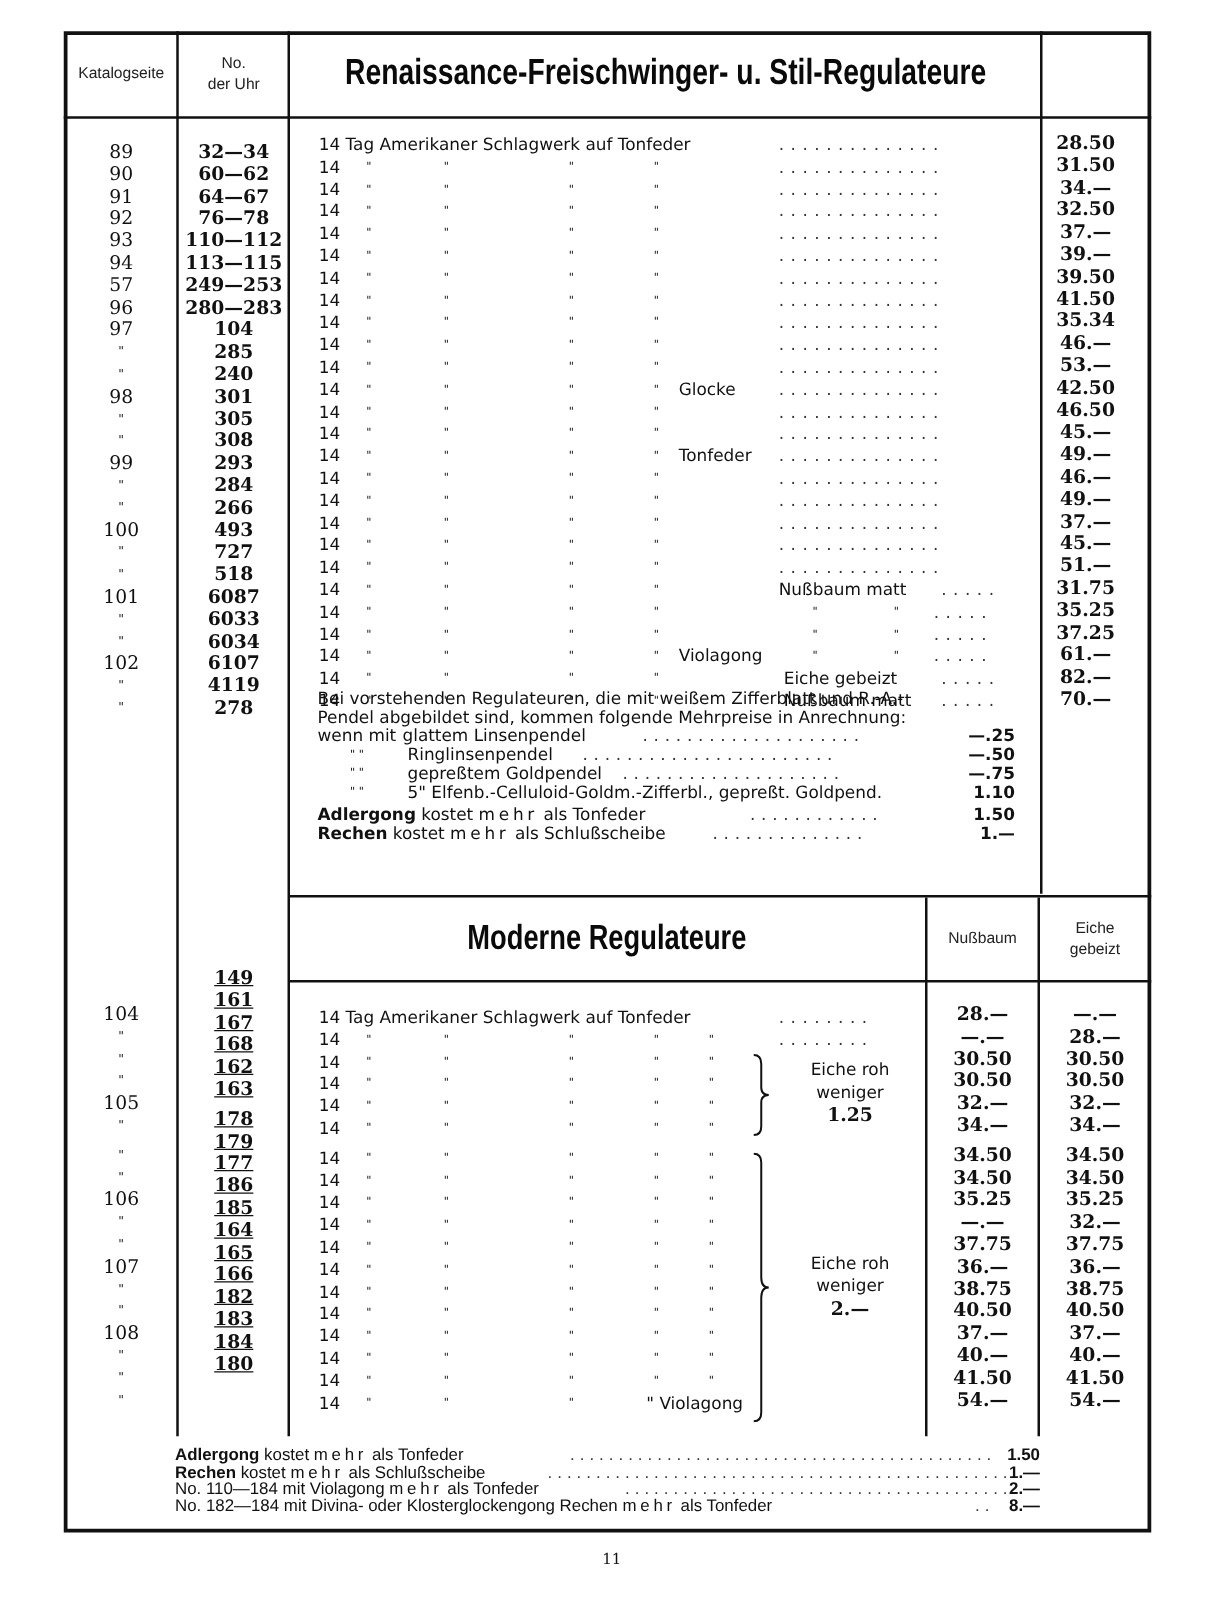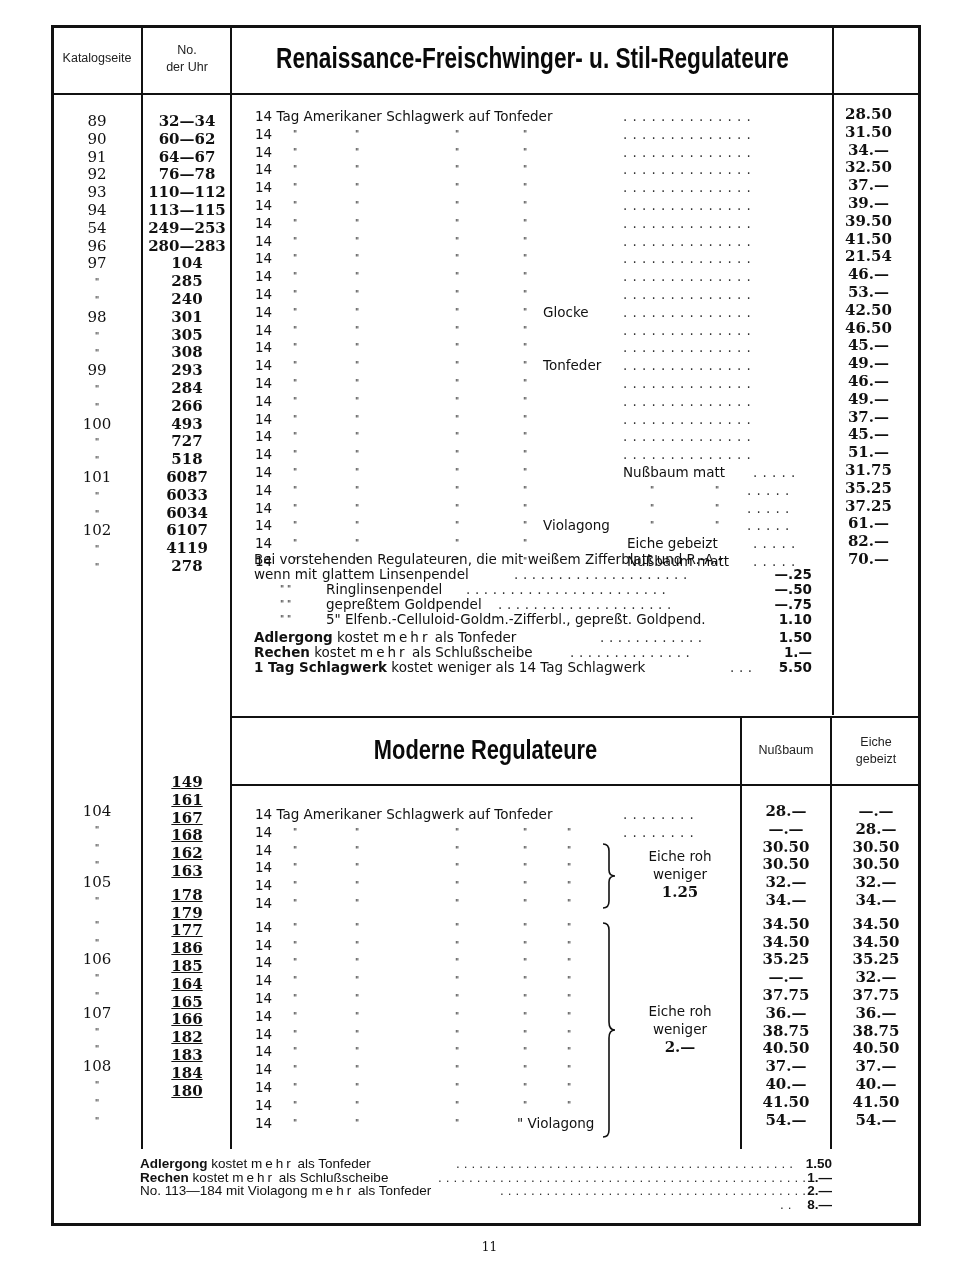--- a/index.html
+++ b/index.html
@@ -56,21 +56,21 @@
 </div>
 <div class="title" style="left:180px; top:40px; width:705px; font-size:29px; line-height:36px;">Renaissance-Freischwinger- u. Stil-Regulateure</div>
 
 <div id="s1-katalog" class="kcol" style="left:52px; top:113px;">
     <div class="row">89</div>
     <div class="row">90</div>
     <div class="row">91</div>
     <div class="row">92</div>
     <div class="row">93</div>
     <div class="row">94</div>
-    <div class="row">54</div>
+    <div class="row">57</div>
     <div class="row">96</div>
     <div class="row">97</div>
     <div class="row" style="font-size: 10px;">"</div>
     <div class="row" style="font-size: 10px;">"</div>
     <div class="row">98</div>
     <div class="row" style="font-size: 10px;">"</div>
     <div class="row" style="font-size: 10px;">"</div>
     <div class="row">99</div>
     <div class="row" style="font-size: 10px;">"</div>
     <div class="row" style="font-size: 10px;">"</div>
@@ -332,21 +332,21 @@
   </div>
 <div id="s1-price" class="pcol" style="left:834px; top:106px; width:69px;">
     <div class="row">28.50</div>
     <div class="row">31.50</div>
     <div class="row">34.—</div>
     <div class="row">32.50</div>
     <div class="row">37.—</div>
     <div class="row">39.—</div>
     <div class="row">39.50</div>
     <div class="row">41.50</div>
-    <div class="row">21.54</div>
+    <div class="row">35.34</div>
     <div class="row">46.—</div>
     <div class="row">53.—</div>
     <div class="row">42.50</div>
     <div class="row">46.50</div>
     <div class="row">45.—</div>
     <div class="row">49.—</div>
     <div class="row">46.—</div>
     <div class="row">49.—</div>
     <div class="row">37.—</div>
     <div class="row">45.—</div>
@@ -354,20 +354,21 @@
     <div class="row">31.75</div>
     <div class="row">35.25</div>
     <div class="row">37.25</div>
     <div class="row">61.—</div>
     <div class="row">82.—</div>
     <div class="row">70.—</div>
   </div>
 
 <div id="s1-notes" class="notes" style="left:254px; top:552px; width:558px;">
     <div class="nrow">Bei vorstehenden Regulateuren, die mit weißem Zifferblatt und R.-A.-</div>
+    <div class="nrow">Pendel abgebildet sind, kommen folgende Mehrpreise in Anrechnung:</div>
     <div class="nrow">
       <span class="seg" style="left: 0px;">wenn mit</span>
       <span class="seg" style="left: 68px;">glattem Linsenpendel</span>
       <span class="ldots" style="left: 260px;">....................</span>
       <span class="val">—.25</span>
     </div>
     <div class="nrow">
       <span class="seg" style="left: 26px; font-size: 9px;">"   "</span>
       <span class="seg" style="left: 72px;">Ringlinsenpendel</span>
       <span class="ldots" style="left: 212px;">.......................</span>
@@ -386,25 +387,20 @@
     </div>
     <div class="nrow" style="margin-top: 3px;">
       <span class="seg" style="left: 0px;"><b>Adlergong</b><span> kostet </span><span class="sp">mehr</span><span> als Tonfeder</span></span>
       <span class="ldots" style="left: 346px;">............</span>
       <span class="val">1.50</span>
     </div>
     <div class="nrow">
       <span class="seg" style="left: 0px;"><b>Rechen</b><span> kostet </span><span class="sp">mehr</span><span> als Schlußscheibe</span></span>
       <span class="ldots" style="left: 316px;">..............</span>
       <span class="val">1.—</span>
-    </div>
-    <div class="nrow">
-      <span class="seg" style="left: 0px;"><b>1 Tag Schlagwerk</b><span> kostet weniger als 14 Tag Schlagwerk</span></span>
-      <span class="ldots" style="left: 476px;">...</span>
-      <span class="val">5.50</span>
     </div>
   </div>
 
 <div class="title" style="left:231px; top:732px; width:509px; font-size:28px; line-height:36px;">Moderne Regulateure</div>
 <div class="hdr-small" style="left:742px; top:742px; width:88px;">Nußbaum</div>
 <div class="hdr-small" style="left:832px; top:734px; width:88px;">
   <div>Eiche</div>
   <div>gebeizt</div>
 </div>
 
@@ -653,23 +649,24 @@
       <span class="seg" style="left: 0px;"><b>Adlergong</b><span> kostet </span><span class="sp">mehr</span><span> als Tonfeder</span></span>
       <span class="ldots" style="left: 316px;">............................................</span>
       <span class="val">1.50</span>
     </div>
     <div class="nrow">
       <span class="seg" style="left: 0px;"><b>Rechen</b><span> kostet </span><span class="sp">mehr</span><span> als Schlußscheibe</span></span>
       <span class="ldots" style="left: 298px;">................................................</span>
       <span class="val">1.—</span>
     </div>
     <div class="nrow">
-      <span class="seg" style="left: 0px;"><span>No. 113—184 mit Violagong </span><span class="sp">mehr</span><span> als Tonfeder</span></span>
+      <span class="seg" style="left: 0px;"><span>No. 110—184 mit Violagong </span><span class="sp">mehr</span><span> als Tonfeder</span></span>
       <span class="ldots" style="left: 360px;">........................................</span>
       <span class="val">2.—</span>
     </div>
     <div class="nrow">
+      <span class="seg" style="left: 0px;"><span>No. 182—184 mit Divina- oder Klosterglockengong Rechen </span><span class="sp">mehr</span><span> als Tonfeder</span></span>
       <span class="ldots" style="left: 640px;">..</span>
       <span class="val">8.—</span>
     </div>
   </div>
 
 <div class="pagenum">11</div>
 
 </body></html>

